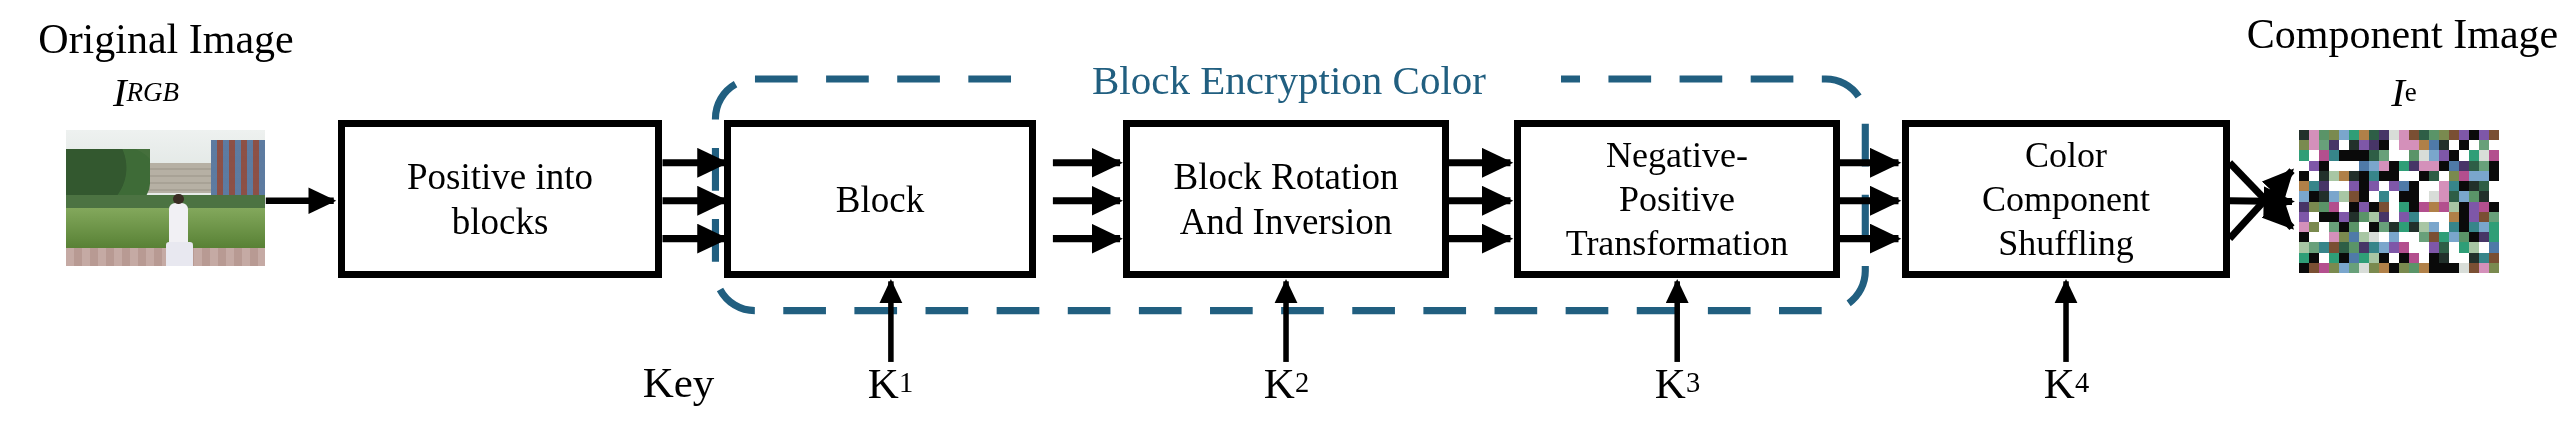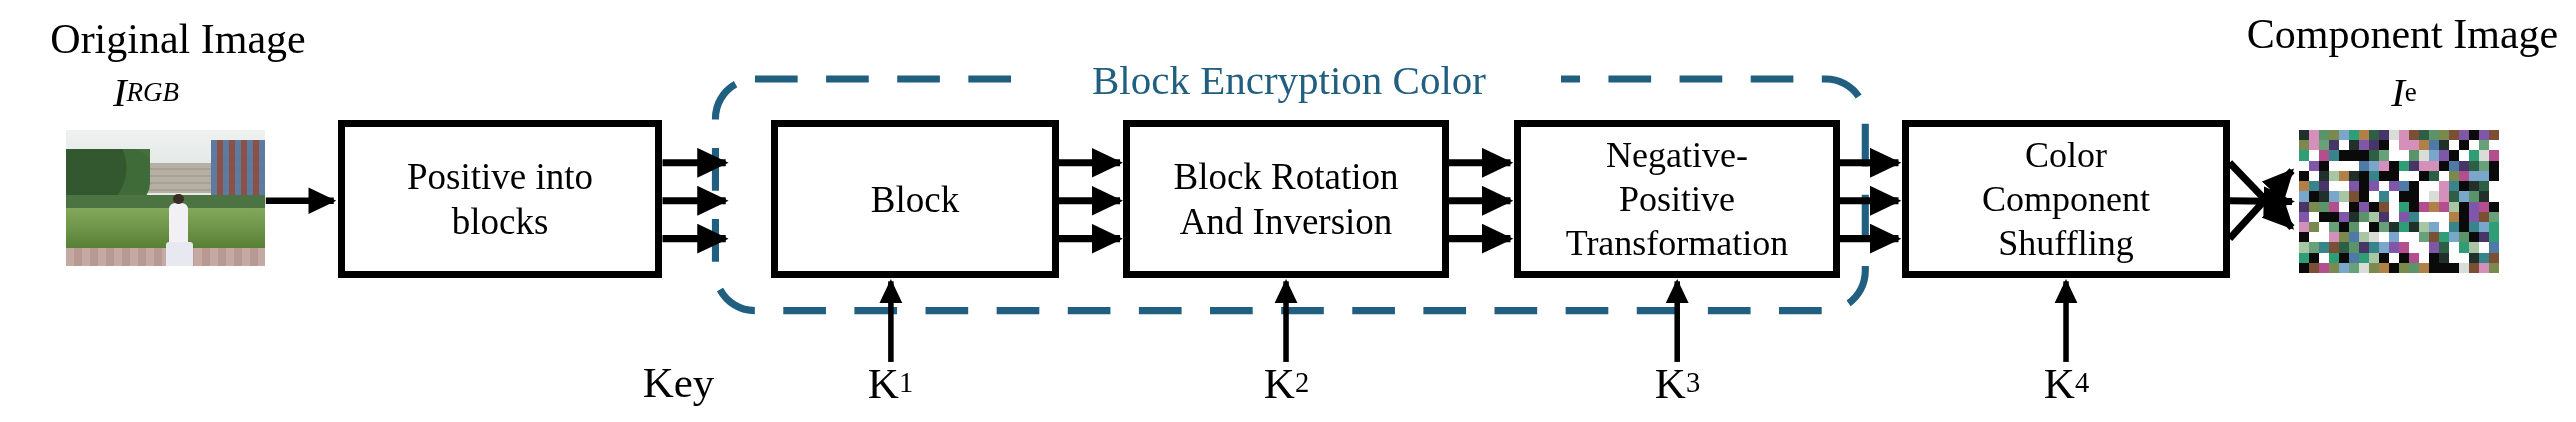--- a/index.html
+++ b/index.html
@@ -54,21 +54,21 @@
   
   #mosaic{left:2299px; top:130px; width:200px; height:143px;
      display:grid; grid-template-columns:repeat(20,1fr); grid-template-rows:repeat(14,1fr);}
   #mosaic .cell{width:100%;height:100%;}
 </style>
 </head>
 <body>
 
 <div id="canvas">
 
-  <div class="abs center big-label" style="left:12px;top:16px;width:332px;height:46px;">Original Image</div>
+  <div class="abs center big-label" style="left:0;top:16px;width:332px;height:46px;">Original Image</div>
   <div class="abs center formula" style="left:47px;top:66px;width:198px;height:52px;">
       <span>I</span>
       <sub>RGB</sub>
     </div>
 
   <div id="photo" class="abs">
     <div id="ph-sky" class="ph"></div>
     <div id="ph-farbld" class="ph"></div>
     <div id="ph-rightbld" class="ph"></div>
     <div id="ph-trees" class="ph"></div>
@@ -110,21 +110,21 @@
         <line x1="2821" y1="302" x2="2900" y2="216" stroke-width="9" marker-end="url(#ah)"></line>
       </g>
   </svg>
 
   <div id="container-title" class="abs center">Block Encryption Color</div>
 
   <div class="abs proc-box" style="left:338px;width:324px;">
     <span>Positive into</span>
     <span>blocks</span>
   </div>
-  <div class="abs proc-box" style="left:771px;width:288px;">
+  <div class="abs proc-box" style="left:724px;width:312px;">
     <span>Block</span>
   </div>
   <div class="abs proc-box" style="left:1123px;width:326px;">
     <span>Block Rotation</span>
     <span>And Inversion</span>
   </div>
   <div class="abs proc-box" style="left:1514px;width:326px;font-size:36px;line-height:44px;">
     <span>Negative-</span>
     <span>Positive</span>
     <span>Transformation</span>

